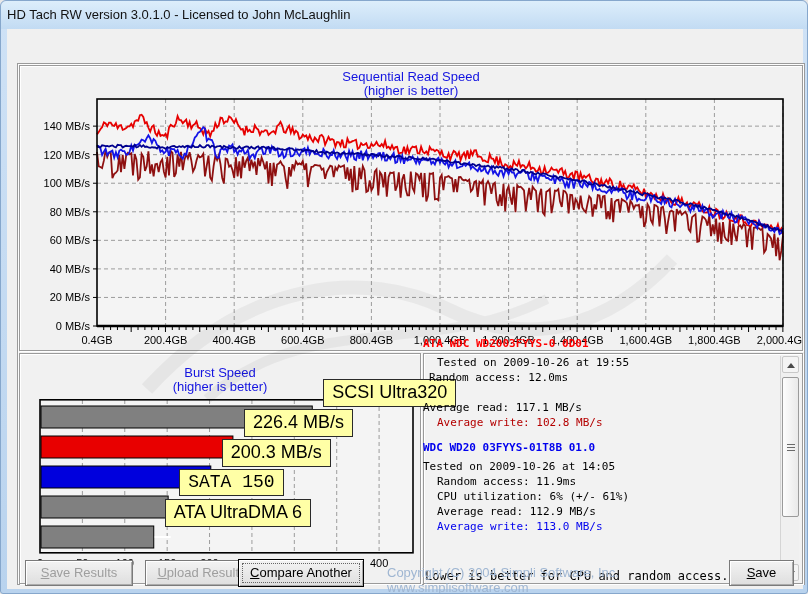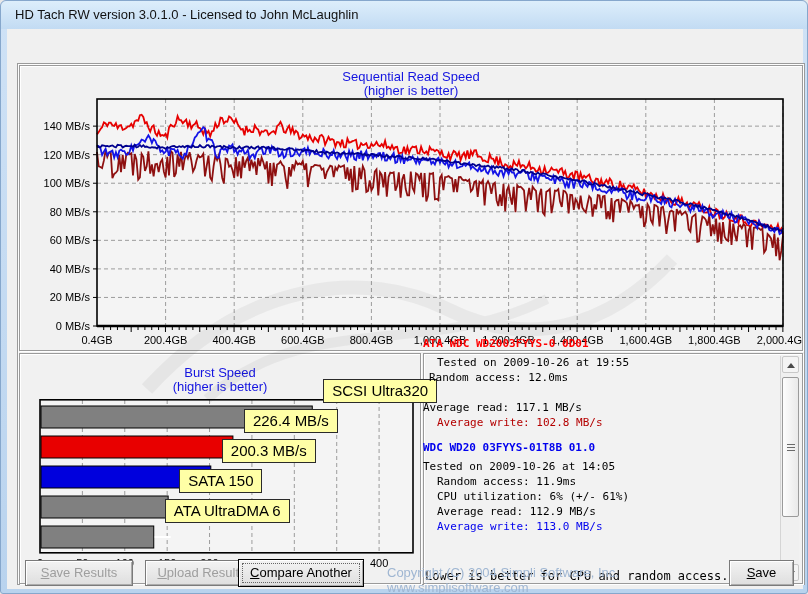--- a/index.html
+++ b/index.html
@@ -7,21 +7,21 @@
   .window{
     position:relative;width:808px;height:594px;margin:0 auto;
     background:linear-gradient(#cfe2f6,#b9d3ee);
     border:1px solid #86a7cc;border-radius:6px 6px 3px 3px;
     font-family:"Liberation Sans",sans-serif;overflow:hidden;
   }
   .titlebar{
     position:absolute;left:0;top:0;width:100%;height:28px;
     background:linear-gradient(#ddeefb,#c2dbf3);
     border-radius:6px 6px 0 0;
-    color:#111;font-size:13px;line-height:28px;padding-left:14px;
+    color:#111;font-size:13px;line-height:28px;padding-left:6px;
   }
   .client{
     position:absolute;left:6px;top:28px;width:796px;height:560px;
     background:#f0f0f0;
   }
   .outer-panel{
     position:absolute;left:10px;top:34px;width:788px;height:522px;
     background:#f0f0f0;
     border:1px solid #9a9a9a;
     box-shadow:inset 1px 1px 0 #fdfdfd;
@@ -35,21 +35,21 @@
   .panel-burst{left:12px;top:324px;width:402px;height:231px;}
   .panel-info{left:416px;top:324px;width:380px;height:231px;background:#f2f2f2;}
   .chart-title{position:absolute;text-align:center;color:#1414e0;font-size:13px;}
   .t-seq1{left:13px;top:40px;width:782px;}
   .t-seq2{left:13px;top:54px;width:782px;}
   .t-b1{left:13px;top:336px;width:400px;}
   .t-b2{left:13px;top:350px;width:400px;}
   svg text{font-family:"Liberation Sans",sans-serif;font-size:11px;fill:#000;}
   .tag{
     position:absolute;background:#ffffa6;border:1px solid #2a2a2a;
-    color:#000;font-size:15px;padding:2px 8px 3px 8px;white-space:nowrap;
+    color:#000;font-size:18px;padding:2px 8px 3px 8px;white-space:nowrap;
   }
   .info-line{position:absolute;left:422px;font-family:"DejaVu Sans Mono",monospace;
     font-size:11px;white-space:pre;color:#000;}
   .info-footer{position:absolute;left:418px;top:540px;font-family:"DejaVu Sans Mono",monospace;
     font-size:12px;color:#000;}
   
   .sb{position:absolute;left:773px;top:327px;width:19px;height:225px;background:#f0f0f0;
     border-left:1px solid #d5d5d5;}
   .sb-btn{position:absolute;left:1px;width:17px;height:17px;background:#f4f4f4;
     border:1px solid #c8c8c8;border-radius:2px;}
@@ -319,21 +319,21 @@
     <span style="line-height:26px">Compare Another Drive</span>
   </div>
   <div class="copyright">Copyright (C) 2004 Simpli Software, Inc. www.simplisoftware.com</div>
   <div class="btn" style="left:728px;top:559px;width:65px;">
     <span>Save</span>
   </div>
 
 <div class="tag" style="left: 322.273px; top: 378px;">SCSI Ultra320</div>
     <div class="tag" style="left: 242.925px; top: 408px;">226.4 MB/s</div>
     <div class="tag" style="left: 220.8px; top: 438px;">200.3 MB/s</div>
-    <div class="tag" style="left: 178.159px; top: 468px;">SATA 150</div>
+    <div class="tag" style="left: 178.159px; top: 468px; font-family: Liberation Mono, monospace;">SATA 150</div>
     <div class="tag" style="left: 163.748px; top: 498px; text-align: right;">ATA UltraDMA 6</div>
     <div class="info-line" style="top: 336px; color: rgb(255, 0, 0); font-weight: bold; padding-left: 0px;">ATA WDC WD2003FYYS-0 0D01</div>
     <div class="info-line" style="top: 355px; color: rgb(0, 0, 0); padding-left: 14px;">Tested on 2009-10-26 at 19:55</div>
     <div class="info-line" style="top: 370px; color: rgb(0, 0, 0); padding-left: 6px;">Random access: 12.0ms</div>
     <div class="info-line" style="top: 400px; color: rgb(0, 0, 0); ">Average read: 117.1 MB/s</div>
     <div class="info-line" style="top: 415px; color: rgb(180, 0, 0); padding-left: 14px;">Average write: 102.8 MB/s</div>
     <div class="info-line" style="top: 440px; color: rgb(0, 0, 238); font-weight: bold; padding-left: 0px;">WDC WD20 03FYYS-01T8B 01.0</div>
     <div class="info-line" style="top: 459px; color: rgb(0, 0, 0); padding-left: 0;">Tested on 2009-10-26 at 14:05</div>
     <div class="info-line" style="top: 474px; color: rgb(0, 0, 0); padding-left: 14px;">Random access: 11.9ms</div>
     <div class="info-line" style="top: 489px; color: rgb(0, 0, 0); padding-left: 14px;">CPU utilization: 6% (+/- 61%)</div>

